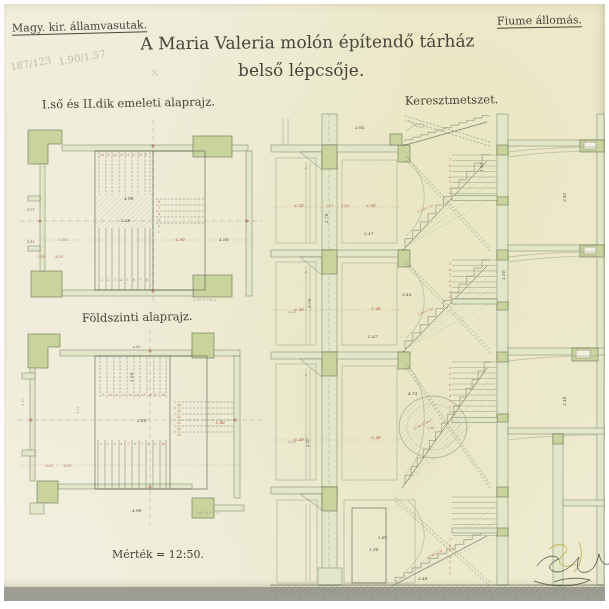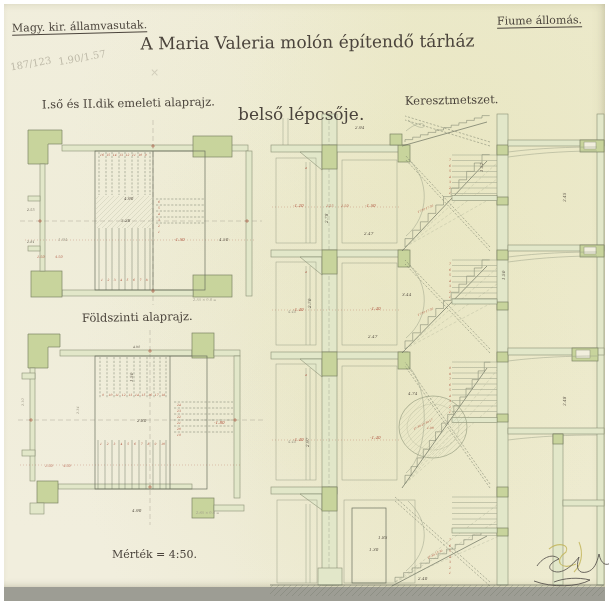--- a/index.html
+++ b/index.html
@@ -407,22 +407,22 @@
     <g>
       <path class="sig2" d="M549,549c9,-7 21,-5 17,3c-13,9 -5,19 10,12m3,-22c5,12 2,23 -5,30"></path>
       <path class="sig" d="M537,566c6,-9 16,-13 22,-7c-8,3 -13,9 -6,12c9,4 19,-5 26,-14c-4,12 0,17 8,15c7,-2 10,-9 12,-18c2,10 7,13 13,8"></path>
       <path class="sig" d="M534,581c18,7 44,6 56,-1c-12,-3 -26,-2 -36,2"></path>
     </g>
   </svg>
 
   <div class="hw u" style="left:12px;top:20px;font-size:11px;transform:rotate(-1.5deg);">Magy. kir. államvasutak.</div>
   <div class="hw u" style="left:497px;top:14px;font-size:11px;transform:rotate(-1deg);">Fiume állomás.</div>
   <div class="hw" style="left:135px;top:32px;font-size:17px;width:345px;text-align:center;transform:rotate(-.5deg);">A Maria Valeria molón építendő tárház</div>
-  <div class="hw" style="left:238px;top:60px;font-size:17px;margin-top:44px;">belső lépcsője.</div>
+  <div class="hw" style="left:238px;top:60px;font-size:17px;">belső lépcsője.</div>
   <div class="hw" style="left:42px;top:96px;font-size:11.5px;transform:rotate(-1deg);">I.ső és II.dik emeleti alaprajz.</div>
   <div class="hw" style="left:405px;top:93px;font-size:11.5px;transform:rotate(-1deg);">Keresztmetszet.</div>
   <div class="hw" style="left:82px;top:310px;font-size:11.5px;transform:rotate(-1deg);">Földszinti alaprajz.</div>
-  <div class="hw" style="left:112px;top:548px;font-size:11px;">Mérték = 4:50.</div>
+  <div class="hw" style="left:112px;top:548px;font-size:11px;">Mérték = 12:50.</div>
 
   <div class="pencil-note" style="left:10px;top:58px;font-size:10px;transform:rotate(-10deg);">187/123</div>
   <div class="pencil-note" style="left:58px;top:52px;font-size:10px;transform:rotate(-10deg);">1.90/1.57</div>
   <div class="pencil-note" style="left:150px;top:66px;font-size:11px;opacity:.4;">×</div>
 </div>
 
 </body></html>

